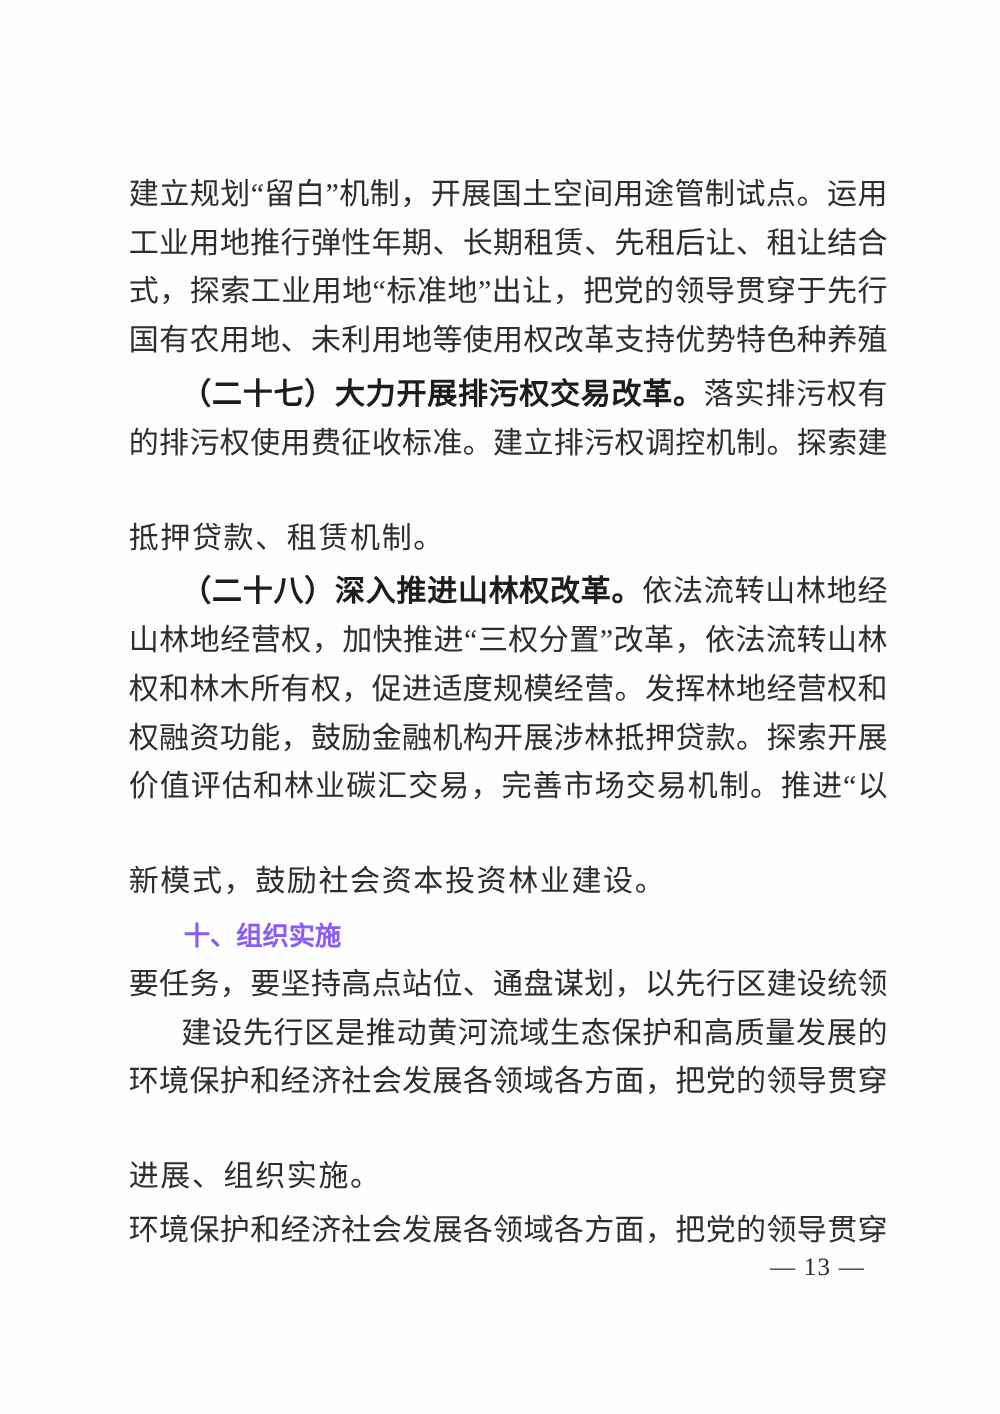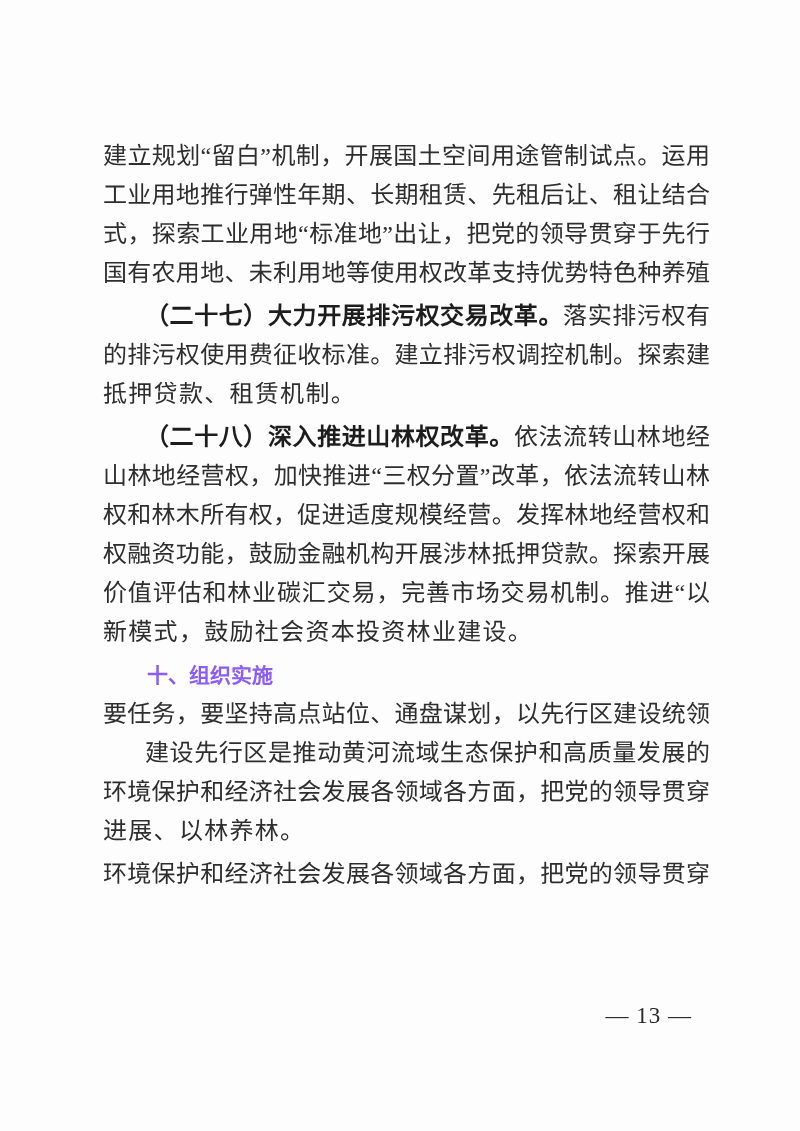--- a/index.html
+++ b/index.html
@@ -25,41 +25,42 @@
     line-height: 39px;
     height: 39px;
     overflow: hidden;
     text-align: justify;
     text-align-last: justify;
   }
   .line.short {
     text-align: left;
     text-align-last: left;
     letter-spacing: 1.3px;
+    margin-top: 37px;
   }
   .line.indent { padding-left: 42px; }
   .lead {
     font-weight: bold;
     color: #1d1d1d;
   }
   .heading {
     margin-top: 4px;
     padding-left: 44px;
     height: 39px;
     line-height: 39px;
     font-size: 21px;
     font-weight: bold;
     color: #8b5cf6;
     font-family: "Liberation Sans", "DejaVu Sans", sans-serif;
   }
   .page-number {
     position: absolute;
     top: 1003px;
     right: 108px;
-    font-size: 23px;
+    font-size: 20px;
     letter-spacing: 1px;
     color: #2a2a2a;
     margin-left: 22px;
   }
 </style>
 </head>
 <body>
 
 <div class="page">
   <div class="content">
@@ -85,21 +86,21 @@
       <div class="line">价值评估和林业碳汇交易，完善市场交易机制。推进“以林养林”</div>
       <div class="line short">新模式，鼓励社会资本投资林业建设。</div>
     </div>
 
     <div class="heading">十、组织实施</div>
 
     <div class="para">
       <div class="line">要任务，要坚持高点站位、通盘谋划，以先行区建设统领宁夏生态</div>
       <div class="line indent">建设先行区是推动黄河流域生态保护和高质量发展的一项重</div>
       <div class="line">环境保护和经济社会发展各领域各方面，把党的领导贯穿于先行区</div>
-      <div class="line short">进展、以林养林。</div>
+      <div class="line short">进展、组织实施。</div>
     </div>
 
     <div class="para gap">
       <div class="line">环境保护和经济社会发展各领域各方面，把党的领导贯穿于先行区</div>
     </div>
 
   </div>
 
   <div class="page-number">— 13 —</div>
 </div>

